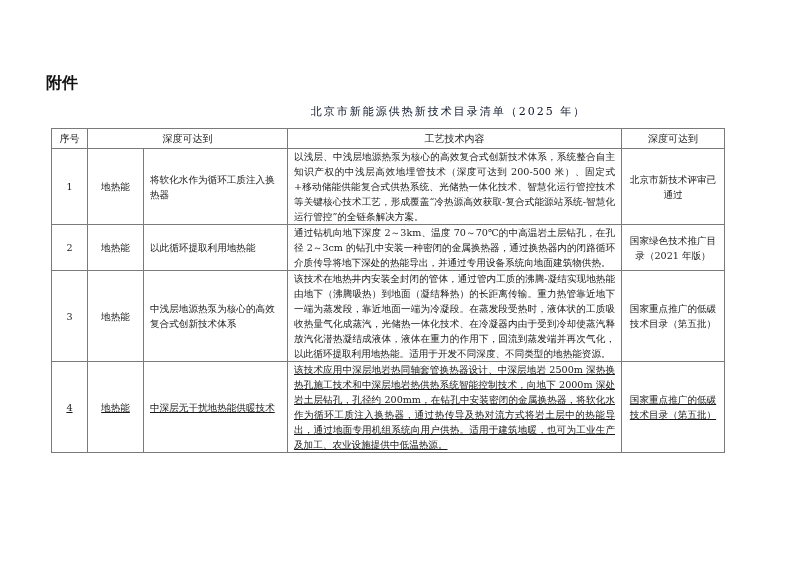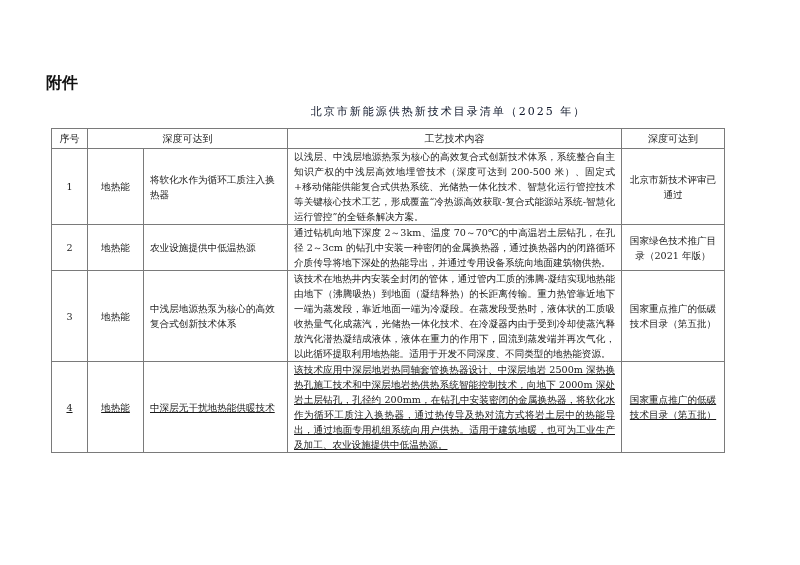--- a/index.html
+++ b/index.html
@@ -74,21 +74,21 @@
     <tr class="r1">
       <td class="c-no">1</td>
       <td class="c-cat">地热能</td>
       <td class="c-name">将软化水作为循环工质注入换热器</td>
       <td class="c-content">以浅层、中浅层地源热泵为核心的高效复合式创新技术体系，系统整合自主知识产权的中浅层高效地埋管技术（深度可达到 200-500 米）、固定式+移动储能供能复合式供热系统、光储热一体化技术、智慧化运行管控技术等关键核心技术工艺，形成覆盖“冷热源高效获取-复合式能源站系统-智慧化运行管控”的全链条解决方案。</td>
       <td class="c-basis">北京市新技术评审已通过</td>
     </tr>
     <tr class="r2">
       <td class="c-no">2</td>
       <td class="c-cat">地热能</td>
-      <td class="c-name">农业设施提供中低温热源</td>
+      <td class="c-name">以此循环提取利用地热能</td>
       <td class="c-content">通过钻机向地下深度 2～3km、温度 70～70℃的中高温岩土层钻孔，在孔径 2～3cm 的钻孔中安装一种密闭的金属换热器，通过换热器内的闭路循环介质传导将地下深处的热能导出，并通过专用设备系统向地面建筑物供热。</td>
       <td class="c-basis">国家绿色技术推广目录（2021 年版）</td>
     </tr>
     <tr class="r3">
       <td class="c-no">3</td>
       <td class="c-cat">地热能</td>
       <td class="c-name">中浅层地源热泵为核心的高效复合式创新技术体系</td>
       <td class="c-content">该技术在地热井内安装全封闭的管体，通过管内工质的沸腾-凝结实现地热能由地下（沸腾吸热）到地面（凝结释热）的长距离传输。重力热管靠近地下一端为蒸发段，靠近地面一端为冷凝段。在蒸发段受热时，液体状的工质吸收热量气化成蒸汽，光储热一体化技术、在冷凝器内由于受到冷却使蒸汽释放汽化潜热凝结成液体，液体在重力的作用下，回流到蒸发端并再次气化，以此循环提取利用地热能。适用于开发不同深度、不同类型的地热能资源。</td>
       <td class="c-basis">国家重点推广的低碳技术目录（第五批）</td>
     </tr>

